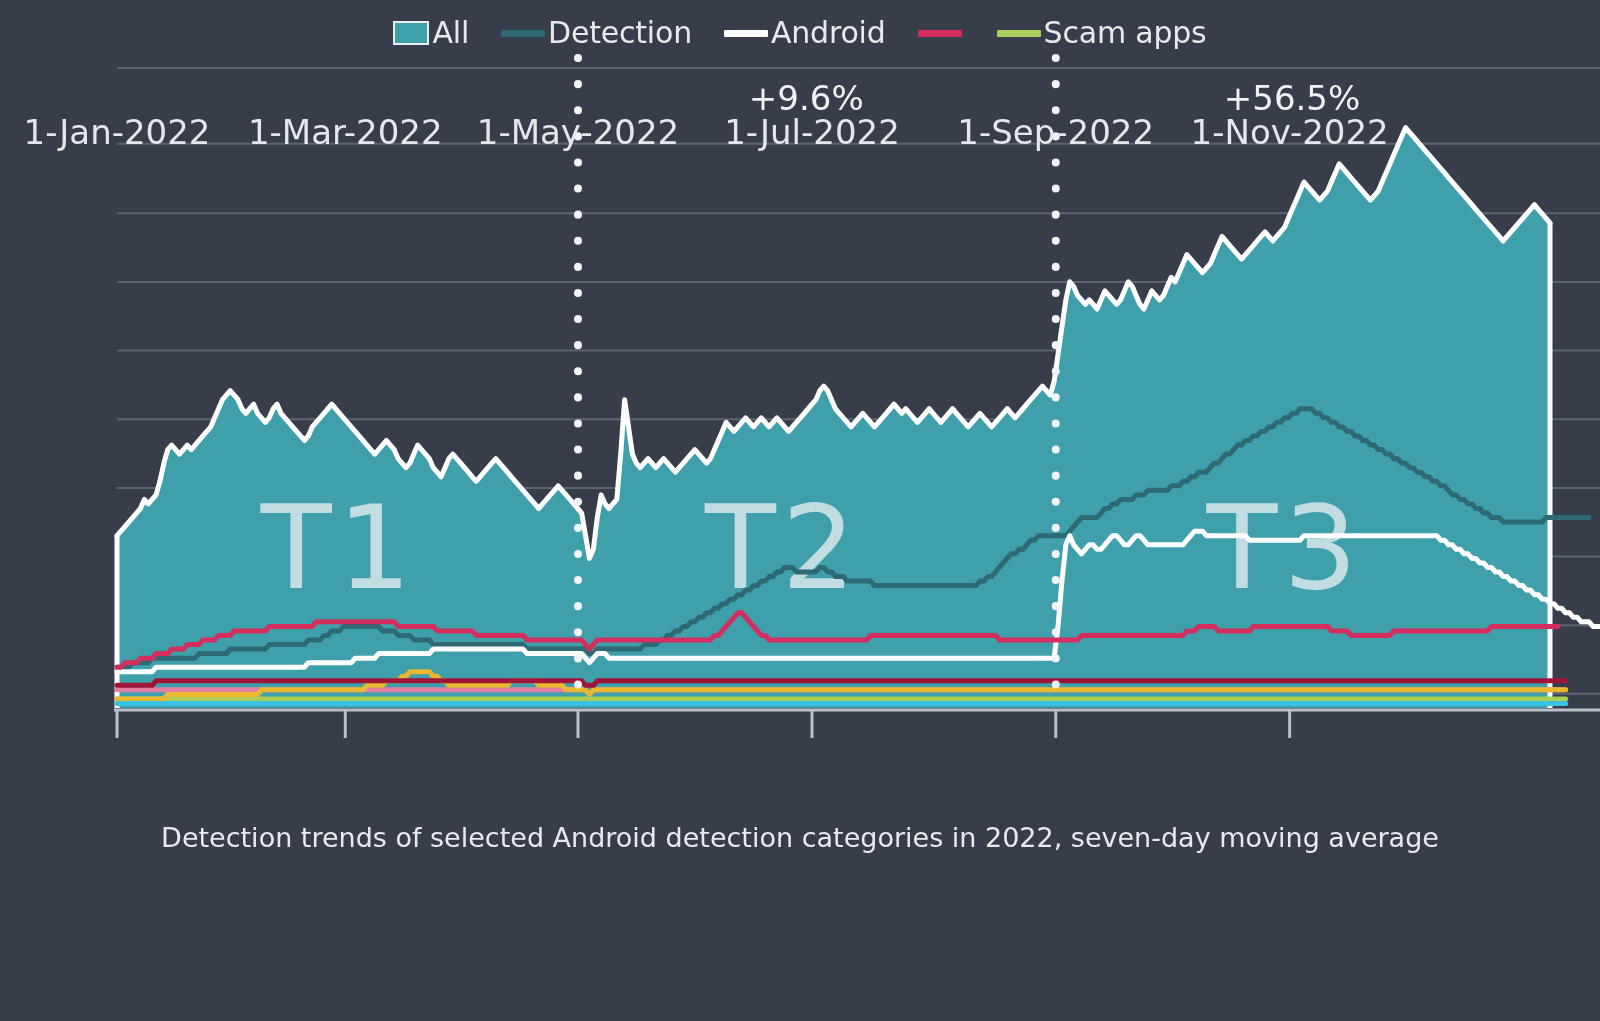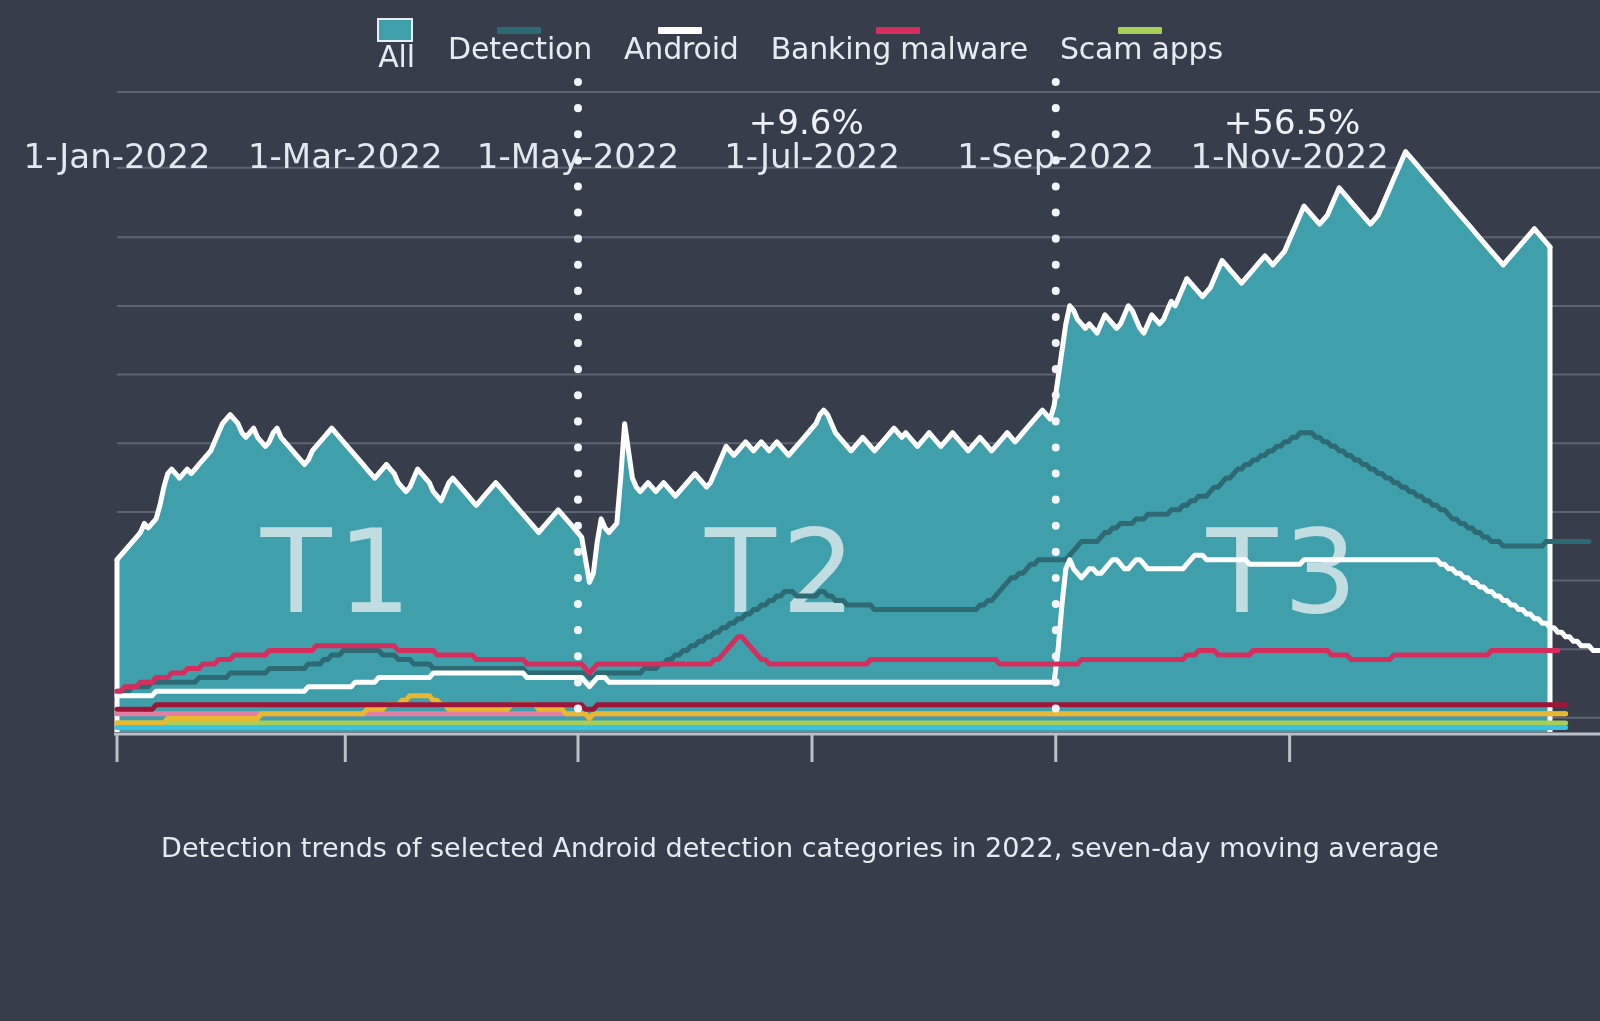--- a/index.html
+++ b/index.html
@@ -33,21 +33,21 @@
   }
   .legend-row {
     display: flex;
     flex-direction: row;
     align-items: center;
     justify-content: center;
     flex-wrap: nowrap;
   }
   .legend-item {
     display: flex;
-    flex-direction: column;
+    flex-direction: row;
     align-items: center;
     margin: 0 16px;
     white-space: nowrap;
   }
   .legend-swatch-box {
     width: 36px;
     height: 24px;
     border: 2px solid #e9eef2;
     box-sizing: border-box;
     margin-right: 3px;
@@ -95,20 +95,21 @@
   .xtick-label {
     font-size: 34px;
     fill: #e3e8ee;
     font-family: "DejaVu Sans", "Liberation Sans", sans-serif;
   }
 
   .caption {
     text-align: center;
     font-size: 27px;
     color: #e6ebf1;
+    margin-top: 14px;
   }
 </style>
 </head>
 <body style="background: rgb(55, 61, 74);">
 
 <div id="chart-root">
 
   <div class="legend">
     <div class="legend-row">
         <div class="legend-item">
@@ -118,21 +119,20 @@
         <div class="legend-item">
           <span class="legend-swatch-line" style="background: rgb(45, 106, 115);"></span>
           <span class="legend-label">Detection</span>
         </div>
         <div class="legend-item">
           <span class="legend-swatch-line" style="background: rgb(255, 255, 255);"></span>
           <span class="legend-label">Android</span>
         </div>
         <div class="legend-item">
           <span class="legend-swatch-line" style="background: rgb(211, 46, 94);"></span>
-          <span class="legend-label">Banking malware</span>
         </div>
         <div class="legend-item">
           <span class="legend-swatch-line" style="background: rgb(166, 206, 88);"></span>
           <span class="legend-label">Scam apps</span>
         </div>
       </div>
   </div>
 
   <div class="plot-wrap">
     <svg class="plot" viewBox="0 0 1600 760" preserveAspectRatio="none">

